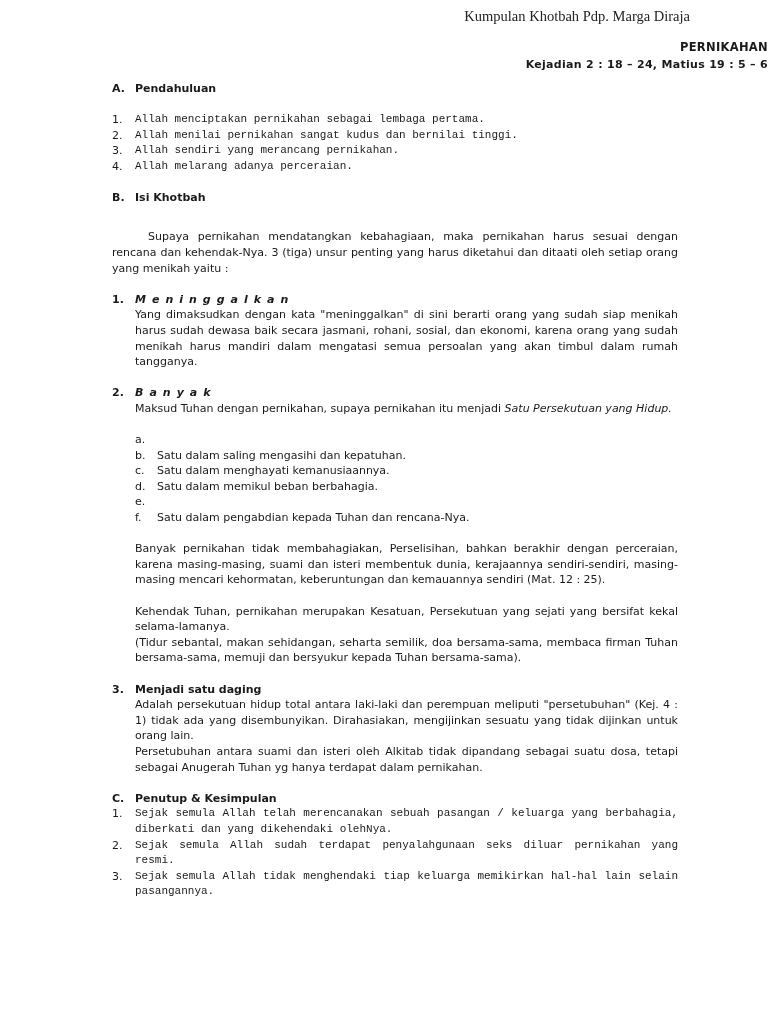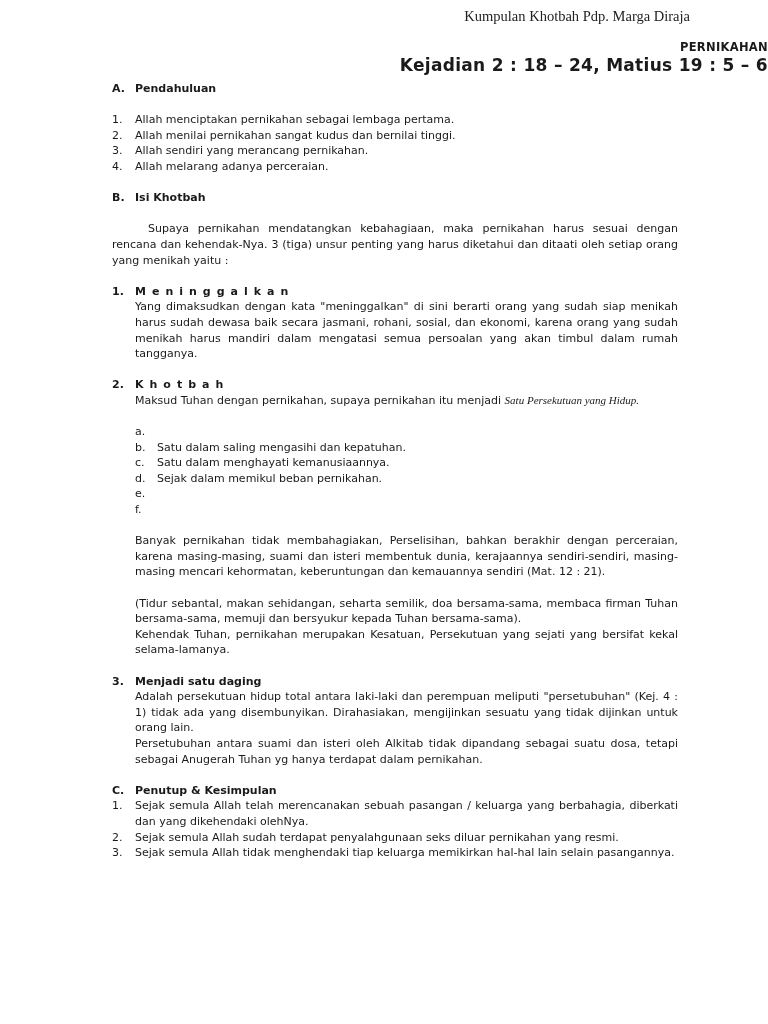--- a/index.html
+++ b/index.html
@@ -3,37 +3,37 @@
 <meta charset="utf-8">
 <style>
   html, body { margin: 0; padding: 0; background: #ffffff; }
   body { width: 768px; height: 1024px; position: relative; overflow: hidden;
          font-family: "DejaVu Sans", sans-serif; color: #1a1a1a; }
   .page { position: absolute; left: 0; top: 0; width: 768px; height: 1024px; background: #fff; }
   .header { position: absolute; right: 78px; top: 8px; font-family: "Liberation Serif", serif;
             font-size: 14.5px; color: #222; }
   .title-block { position: absolute; left: 0; width: 768px; top: 38px; text-align: right; }
   .title { font-size: 11.5px; font-weight: bold; letter-spacing: 0.3px; line-height: 18px; }
-  .subtitle { font-size: 17px; font-weight: bold; line-height: 18px; letter-spacing: 0.3px; }
+  .subtitle { font-size: 11px; font-weight: bold; line-height: 18px; letter-spacing: 0.3px; }
   .content { position: absolute; left: 112px; top: 81px; width: 566px; font-size: 11px; line-height: 15.6px; }
   .sec-head { font-weight: bold; font-size: 11px; display: flex; }
   .sec-head .lbl { width: 23px; display: inline-block; }
   .ol-item { display: flex; }
   .ol-item .num { width: 23px; flex: none; }
-  .ol-item .txt { flex: 1; text-align: justify; }
+  .ol-item .txt { flex: 1; text-align: justify; font-family: Liberation Mono, monospace; }
   .gap { height: 15.6px; }
-  .para-indent { text-indent: 36px; text-align: justify; }
+  .para-indent { text-indent: 36px; text-align: justify; margin-top: 8px; }
   .sub-head { display: flex; font-weight: bold; }
   .sub-head .num { width: 23px; flex: none; }
-  .spaced { letter-spacing: 6px; }
+  .spaced { letter-spacing: 6px; font-style: italic; }
   .sub-body { padding-left: 23px; text-align: justify; }
   .alpha-list { padding-left: 23px; }
   .alpha-item { display: flex; }
   .alpha-item .num { width: 22px; flex: none; }
-  .ital { font-style: italic; font-family: Liberation Serif, serif; }
+  .ital { font-style: italic; }
 </style>
 </head>
 <body>
 
 <div class="page">
   <div class="header">Kumpulan Khotbah Pdp. Marga Diraja</div>
 
   <div class="title-block">
     <div class="title">PERNIKAHAN</div>
     <div class="subtitle">Kejadian 2 : 18 – 24, Matius 19 : 5 – 6</div>
@@ -76,52 +76,53 @@
 
     <div class="sub-head">
       <span class="num">1.</span>
       <span class="spaced">Meninggalkan</span>
     </div>
     <div class="sub-body">Yang dimaksudkan dengan kata "meninggalkan" di sini berarti orang yang sudah siap menikah harus sudah dewasa baik secara jasmani, rohani, sosial, dan ekonomi, karena orang yang sudah menikah harus mandiri dalam mengatasi semua persoalan yang akan timbul dalam rumah tangganya.</div>
     <div class="gap"></div>
 
     <div class="sub-head">
       <span class="num">2.</span>
-      <span class="spaced">Khotbah</span>
+      <span class="spaced">Banyak</span>
     </div>
     <div class="sub-body"><span>Maksud Tuhan dengan pernikahan, supaya pernikahan itu menjadi </span><span class="ital">Satu Persekutuan yang Hidup.</span></div>
     <div class="gap"></div>
     <div class="alpha-list">
       <div class="alpha-item">
           <span class="num">a.</span>
         </div>
       <div class="alpha-item">
           <span class="num">b.</span>
           <span>Satu dalam saling mengasihi dan kepatuhan.</span>
         </div>
       <div class="alpha-item">
           <span class="num">c.</span>
           <span>Satu dalam menghayati kemanusiaannya.</span>
         </div>
       <div class="alpha-item">
           <span class="num">d.</span>
-          <span>Sejak dalam memikul beban pernikahan.</span>
+          <span>Satu dalam memikul beban berbahagia.</span>
         </div>
       <div class="alpha-item">
           <span class="num">e.</span>
         </div>
       <div class="alpha-item">
           <span class="num">f.</span>
+          <span>Satu dalam pengabdian kepada Tuhan dan rencana-Nya.</span>
         </div>
     </div>
     <div class="gap"></div>
-    <div class="sub-body">Banyak pernikahan tidak membahagiakan, Perselisihan, bahkan berakhir dengan perceraian, karena masing-masing, suami dan isteri membentuk dunia, kerajaannya sendiri-sendiri, masing-masing mencari kehormatan, keberuntungan dan kemauannya sendiri (Mat. 12 : 21).</div>
+    <div class="sub-body">Banyak pernikahan tidak membahagiakan, Perselisihan, bahkan berakhir dengan perceraian, karena masing-masing, suami dan isteri membentuk dunia, kerajaannya sendiri-sendiri, masing-masing mencari kehormatan, keberuntungan dan kemauannya sendiri (Mat. 12 : 25).</div>
     <div class="gap"></div>
+    <div class="sub-body">Kehendak Tuhan, pernikahan merupakan Kesatuan, Persekutuan yang sejati yang bersifat kekal selama-lamanya.</div>
     <div class="sub-body">(Tidur sebantal, makan sehidangan, seharta semilik, doa bersama-sama, membaca firman Tuhan bersama-sama, memuji dan bersyukur kepada Tuhan bersama-sama).</div>
-    <div class="sub-body">Kehendak Tuhan, pernikahan merupakan Kesatuan, Persekutuan yang sejati yang bersifat kekal selama-lamanya.</div>
     <div class="gap"></div>
 
     <div class="sub-head">
       <span class="num">3.</span>
       <span>Menjadi satu daging</span>
     </div>
     <div class="sub-body">Adalah persekutuan hidup total antara laki-laki dan perempuan meliputi "persetubuhan" (Kej. 4 : 1) tidak ada yang disembunyikan. Dirahasiakan, mengijinkan sesuatu yang tidak dijinkan untuk orang lain.</div>
     <div class="sub-body">Persetubuhan antara suami dan isteri oleh Alkitab tidak dipandang sebagai suatu dosa, tetapi sebagai Anugerah Tuhan yg hanya terdapat dalam pernikahan.</div>
     <div class="gap"></div>
 

